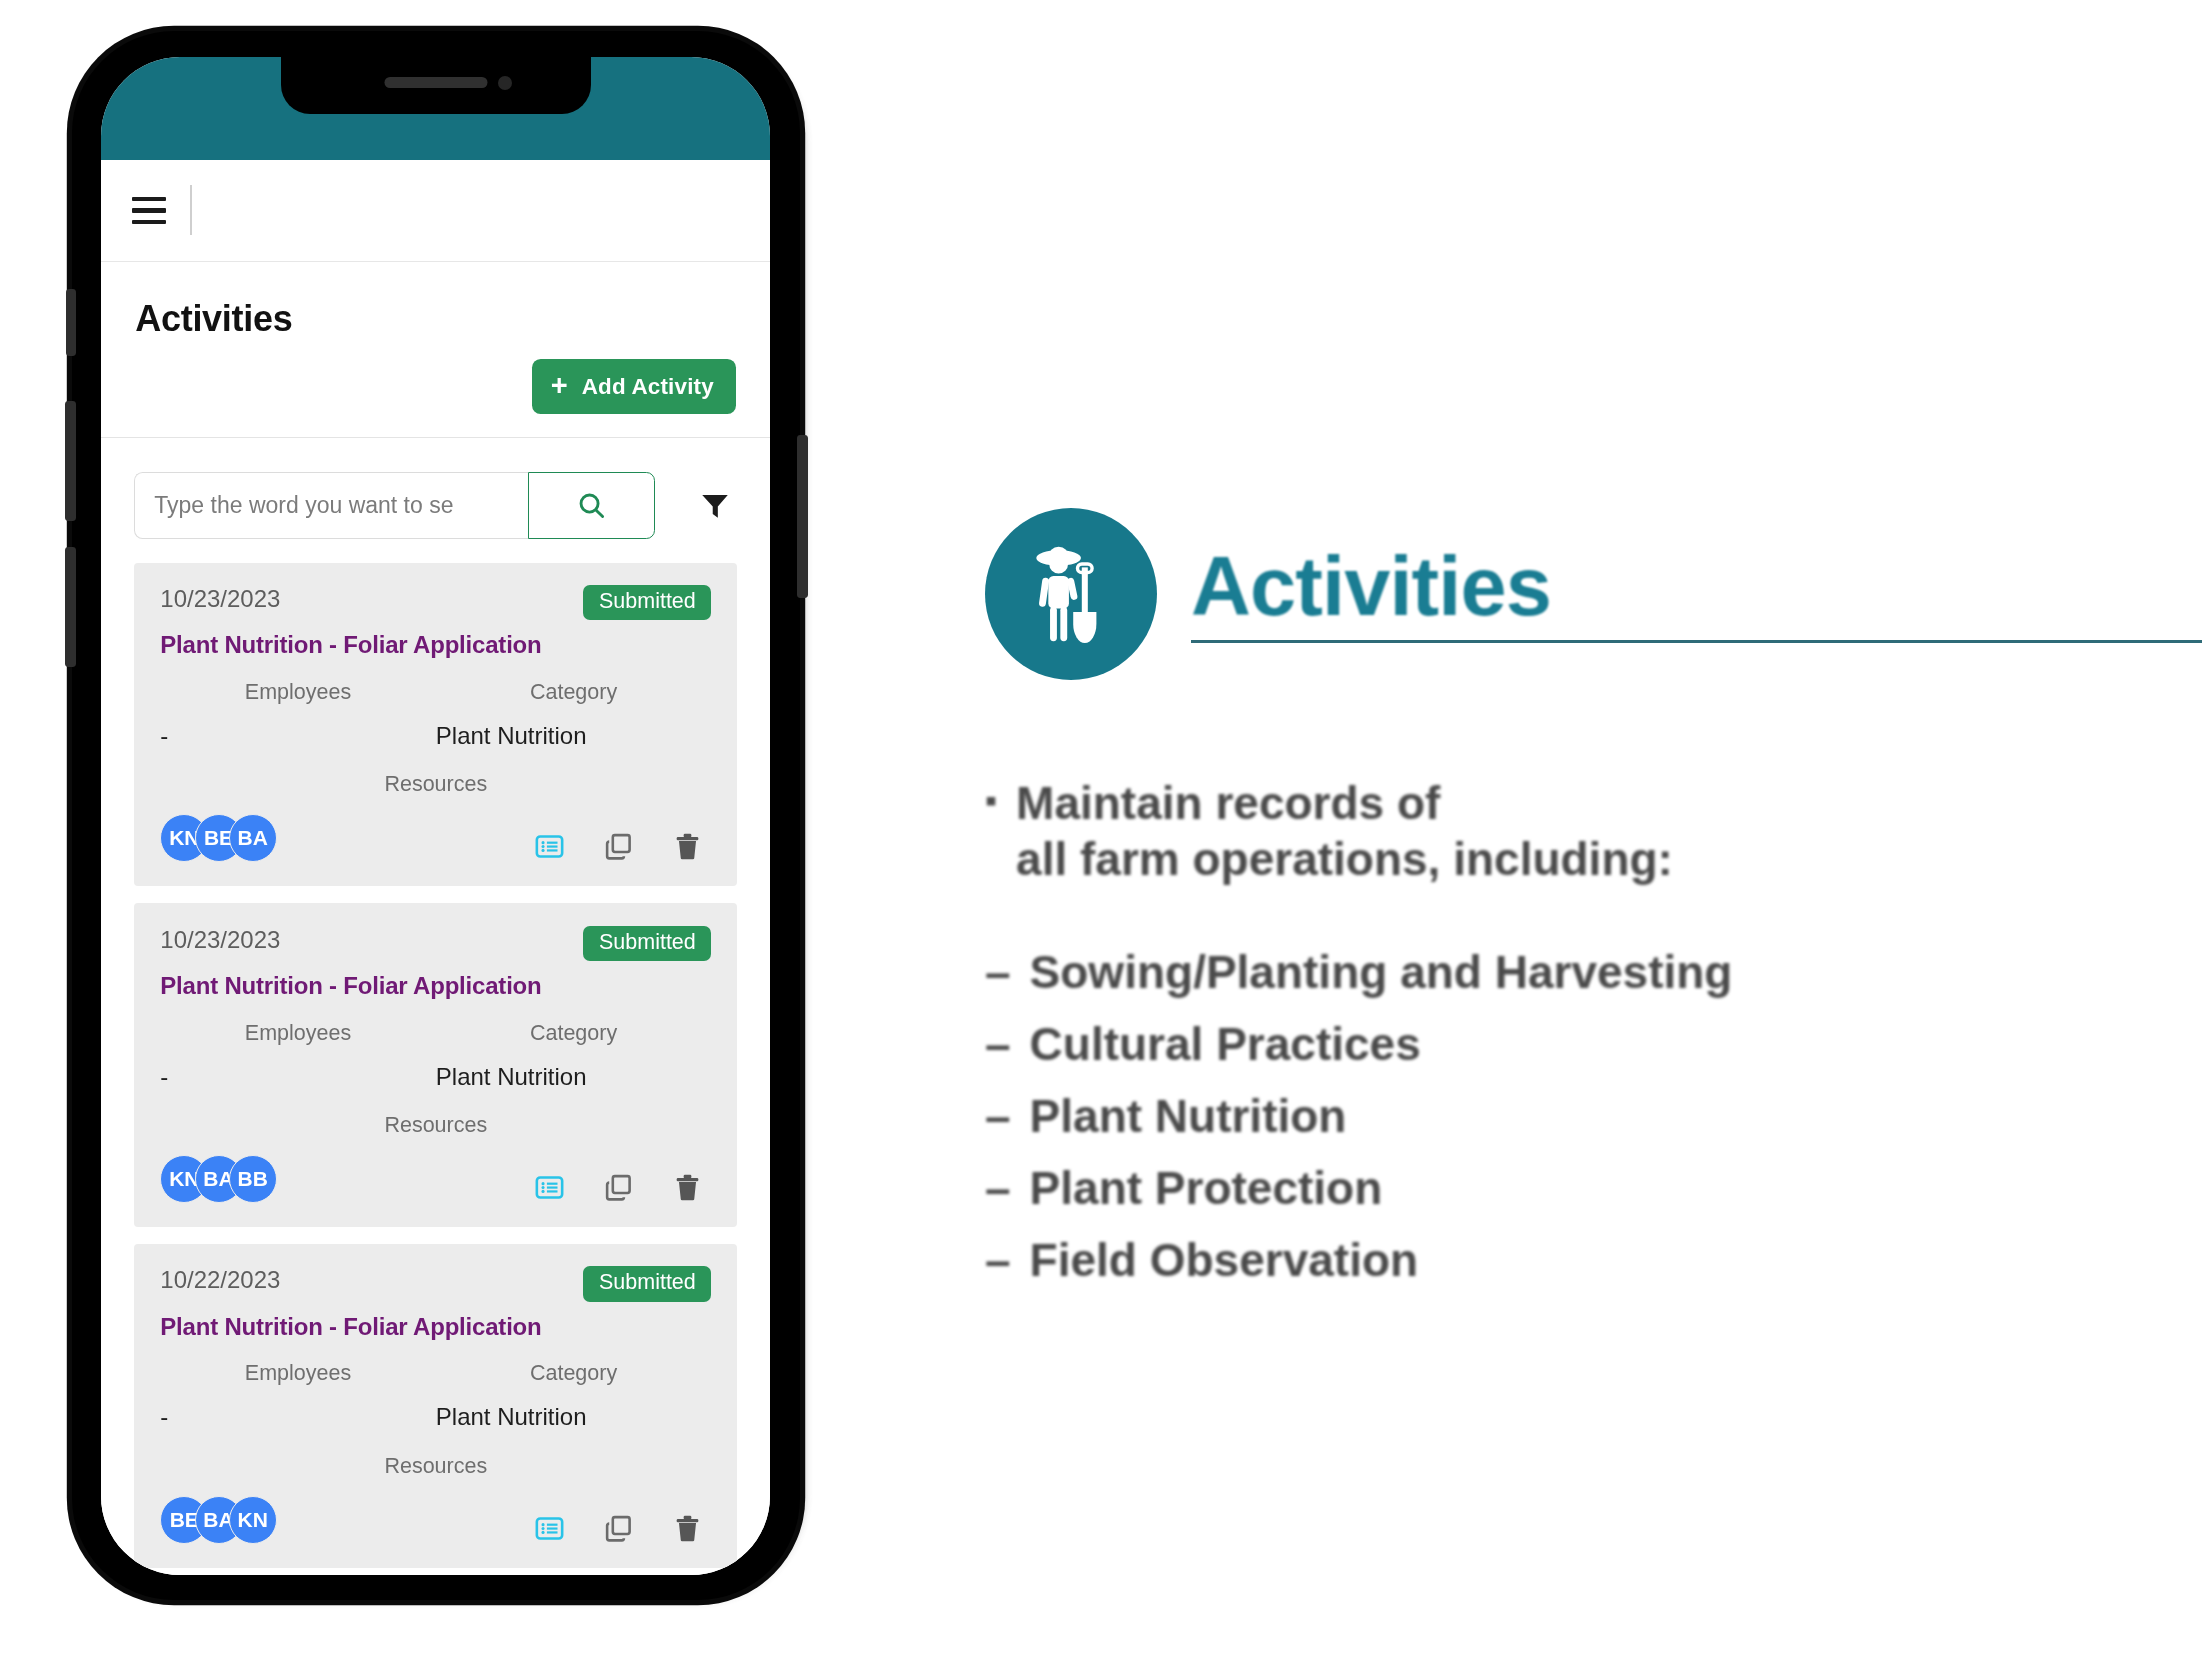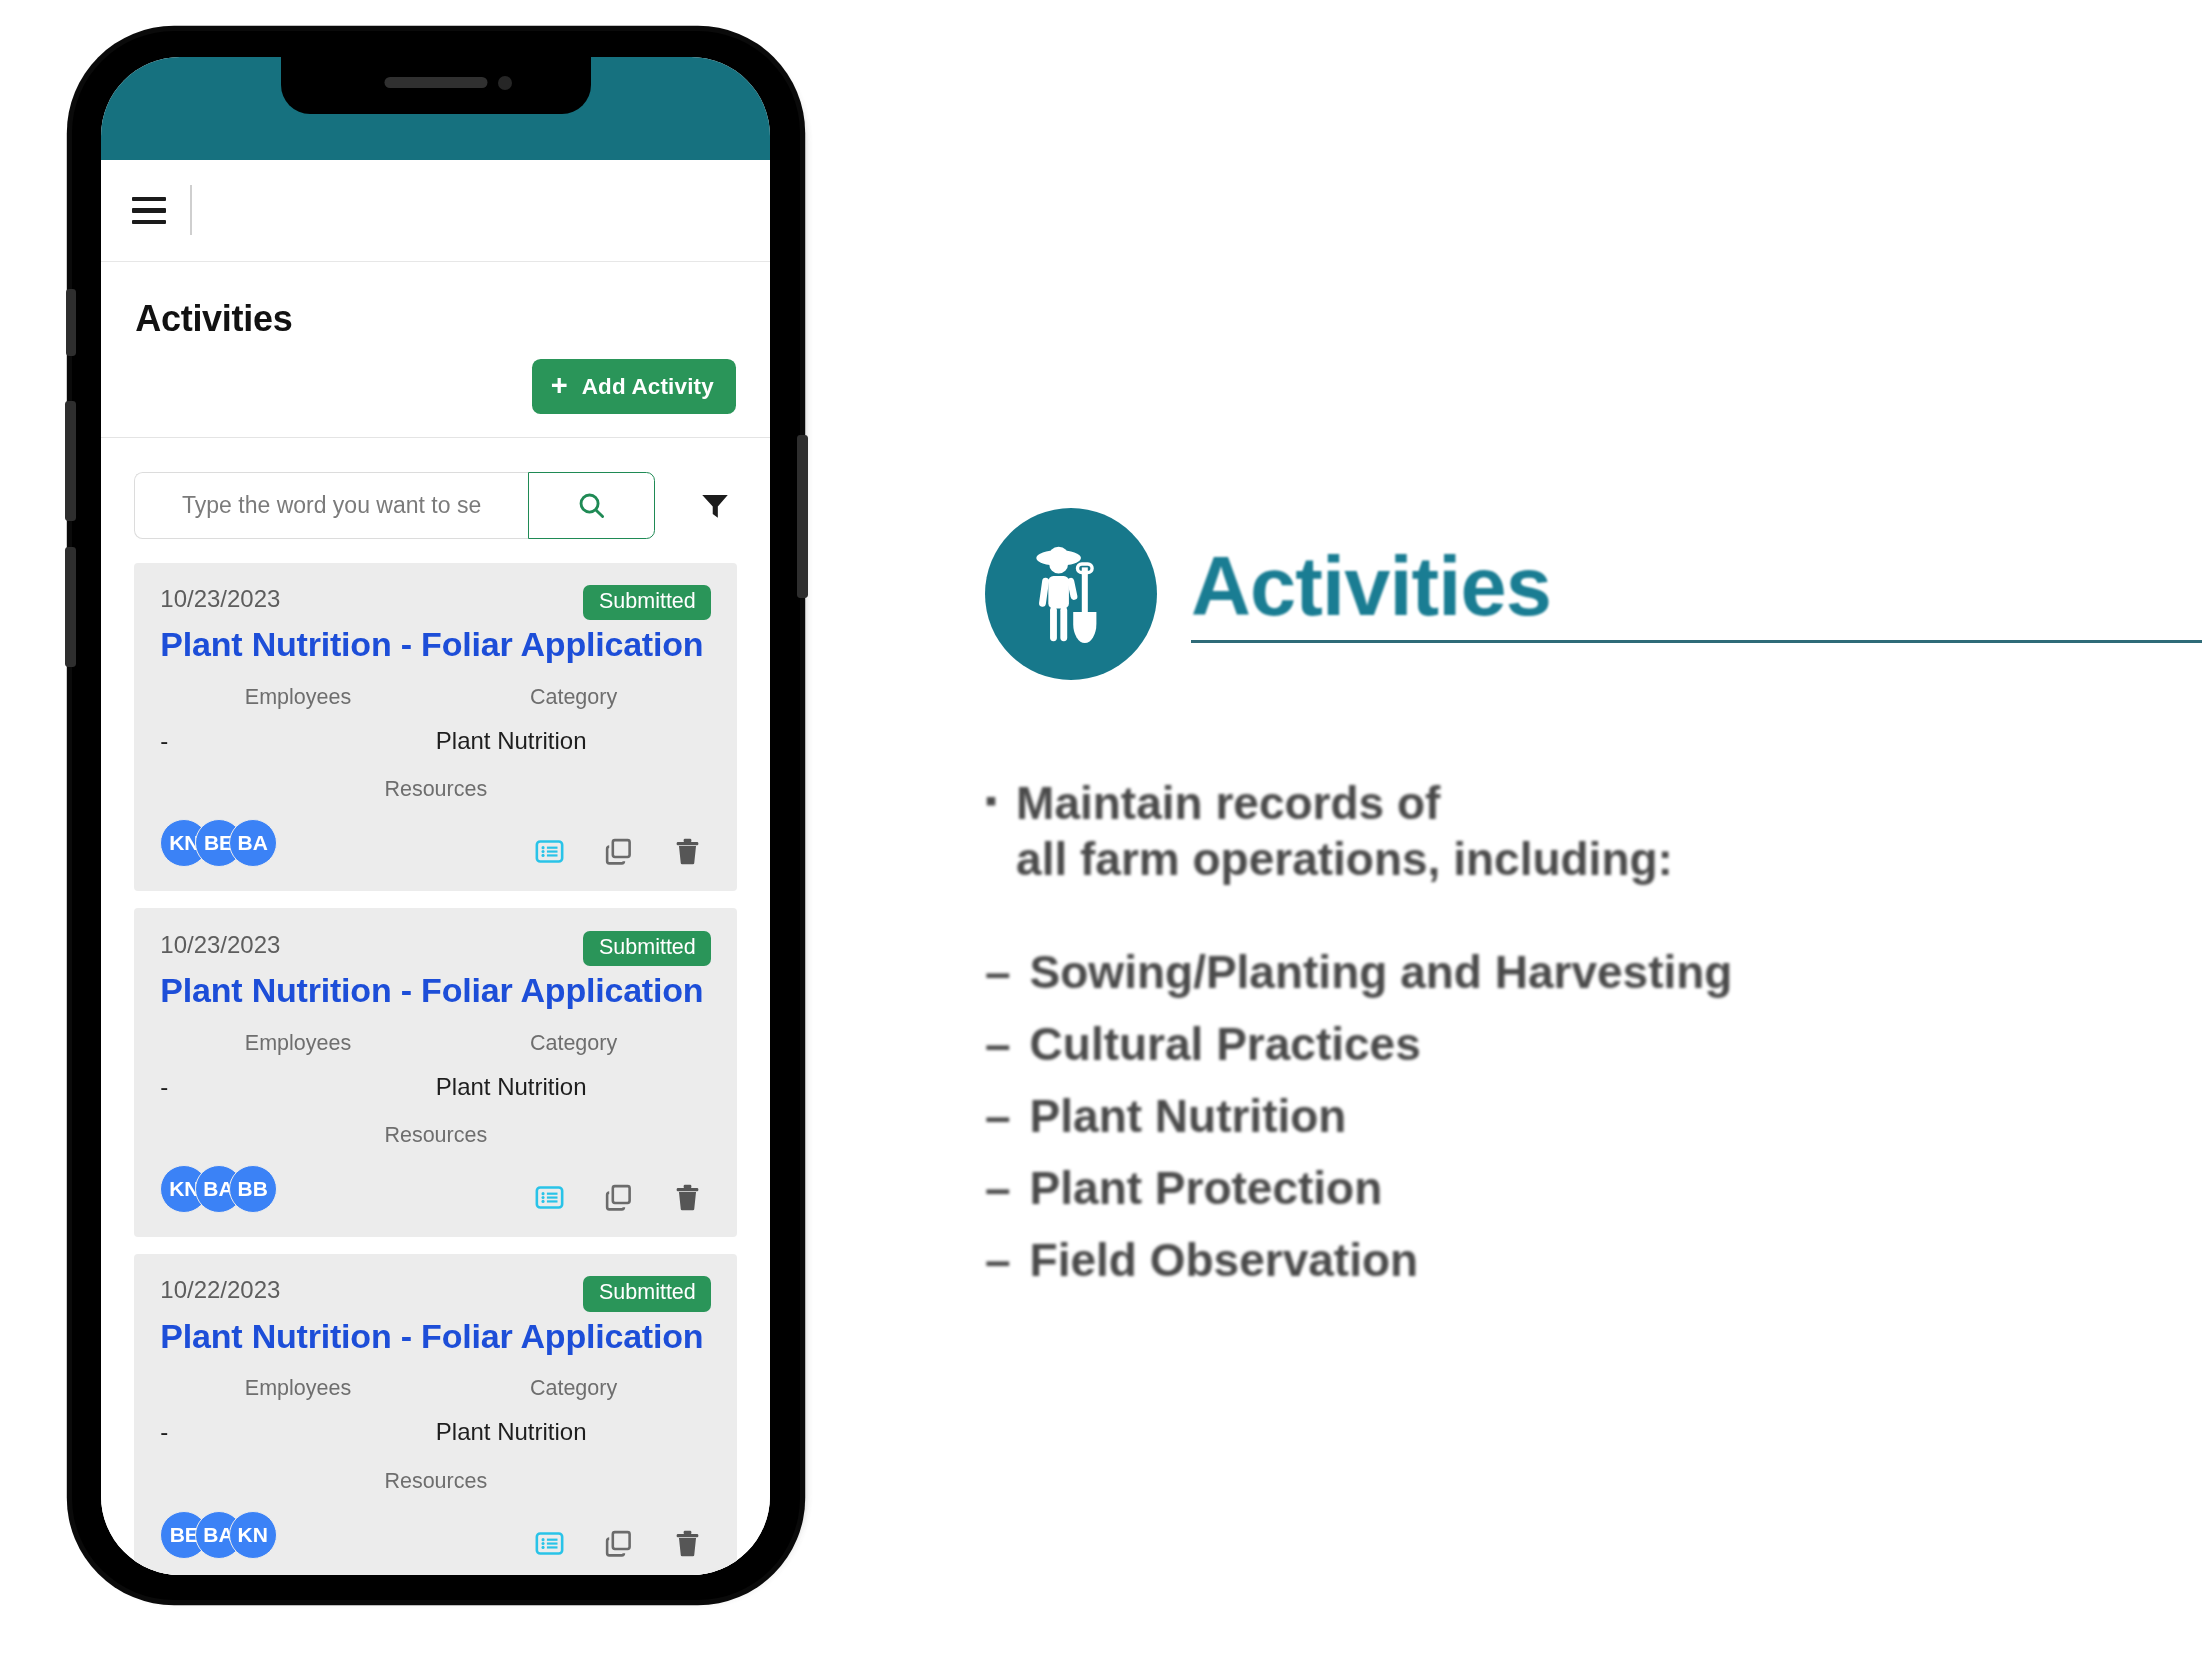--- a/index.html
+++ b/index.html
@@ -202,21 +202,20 @@
     border-right: none;
     border-top-left-radius: 8.6px;
     border-bottom-left-radius: 8.6px;
     padding: 0 19px;
     font-size: 23px;
     color: #0f172a;
     font-family: "Liberation Sans", sans-serif;
     background: #ffffff;
     outline: none;
     min-width: 0;
-    text-align: center;
   }
   .search-input::placeholder { color: #7b7b7b; }
   .search-go {
     width: 127px;
     border: 0.9px solid #1f8a55;
     border-top-right-radius: 8.6px;
     border-bottom-right-radius: 8.6px;
     background: #ffffff;
     display: flex;
     align-items: center;
@@ -256,24 +255,24 @@
   }
   .badge {
     background: #2a9559;
     color: #ffffff;
     font-size: 21.5px;
     padding: 6px 15.5px 7.7px 15.5px;
     border-radius: 6.9px;
     line-height: 1;
   }
   .card-title {
-    margin-top: 5px;
-    font-size: 34px;
-    font-weight: bold;
-    color: #1d4ed8;
+    margin-top: 11px;
+    font-size: 24px;
+    font-weight: bold;
+    color: #701a75;
     letter-spacing: -0.2px;
   }
   .card-grid {
     display: flex;
     margin-top: 20.6px;
   }
   .card-col { width: 50%; }
   .field-label {
     font-size: 21.5px;
     color: #6e6e6e;

